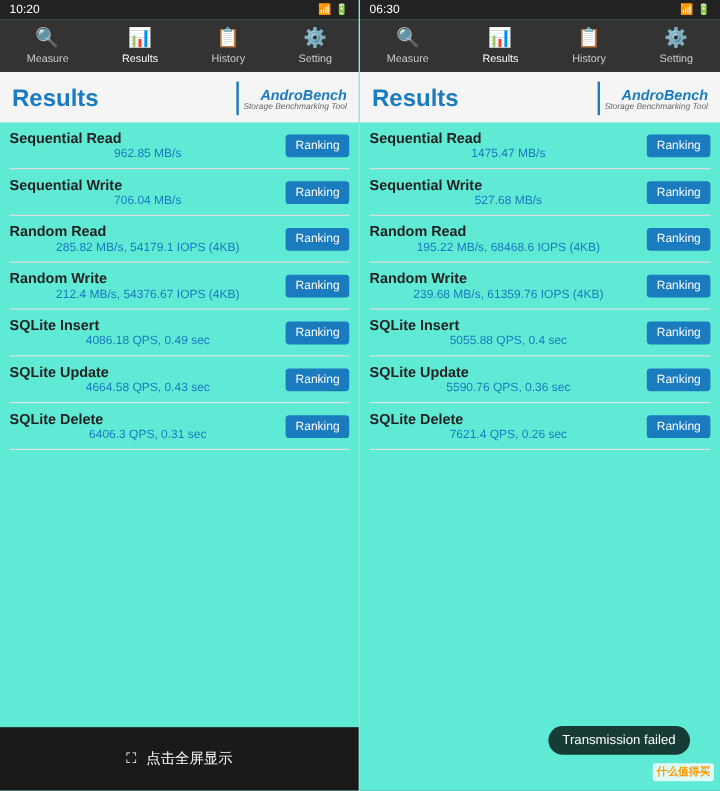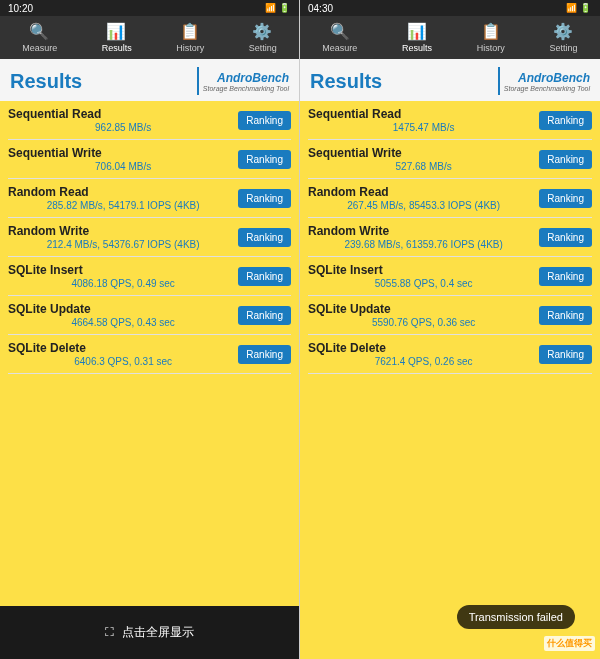--- a/index.html
+++ b/index.html
@@ -8,21 +8,21 @@
       background: #888;
       display: flex;
       width: 600px;
       height: 659px;
       overflow: hidden;
     }
 
     .phone-panel {
       width: 300px;
       height: 659px;
-      background: #fde047;
+      background: #5eead4;
       display: flex;
       flex-direction: column;
       overflow: hidden;
     }
 
     .phone-panel.left {
       border-right: 1px solid #ccc;
     }
 
     .status-bar {
@@ -311,21 +311,21 @@
       <span>点击全屏显示</span>
     </div>
   </div>
 </div>
 
 <div class="right-panel-wrapper">
   <div class="phone-panel" style="width:300px;">
     <div class="left-content">
 
       <div class="status-bar">
-        <span>04:30</span>
+        <span>06:30</span>
         <div class="icons">
           <span>📶</span>
           <span>🔋</span>
         </div>
       </div>
 
       <div class="nav-bar">
         <div class="nav-item">
           <span class="nav-icon">🔍</span>
           <span>Measure</span>
@@ -368,21 +368,21 @@
           <div class="benchmark-item">
       <div class="benchmark-info">
         <div class="benchmark-name">Sequential Write</div>
         <div class="benchmark-value">527.68 MB/s</div>
       </div>
       <button class="ranking-btn">Ranking</button>
     </div>
           <div class="benchmark-item">
       <div class="benchmark-info">
         <div class="benchmark-name">Random Read</div>
-        <div class="benchmark-value">267.45 MB/s, 85453.3 IOPS (4KB)</div>
+        <div class="benchmark-value">195.22 MB/s, 68468.6 IOPS (4KB)</div>
       </div>
       <button class="ranking-btn">Ranking</button>
     </div>
           <div class="benchmark-item">
       <div class="benchmark-info">
         <div class="benchmark-name">Random Write</div>
         <div class="benchmark-value">239.68 MB/s, 61359.76 IOPS (4KB)</div>
       </div>
       <button class="ranking-btn">Ranking</button>
     </div>

